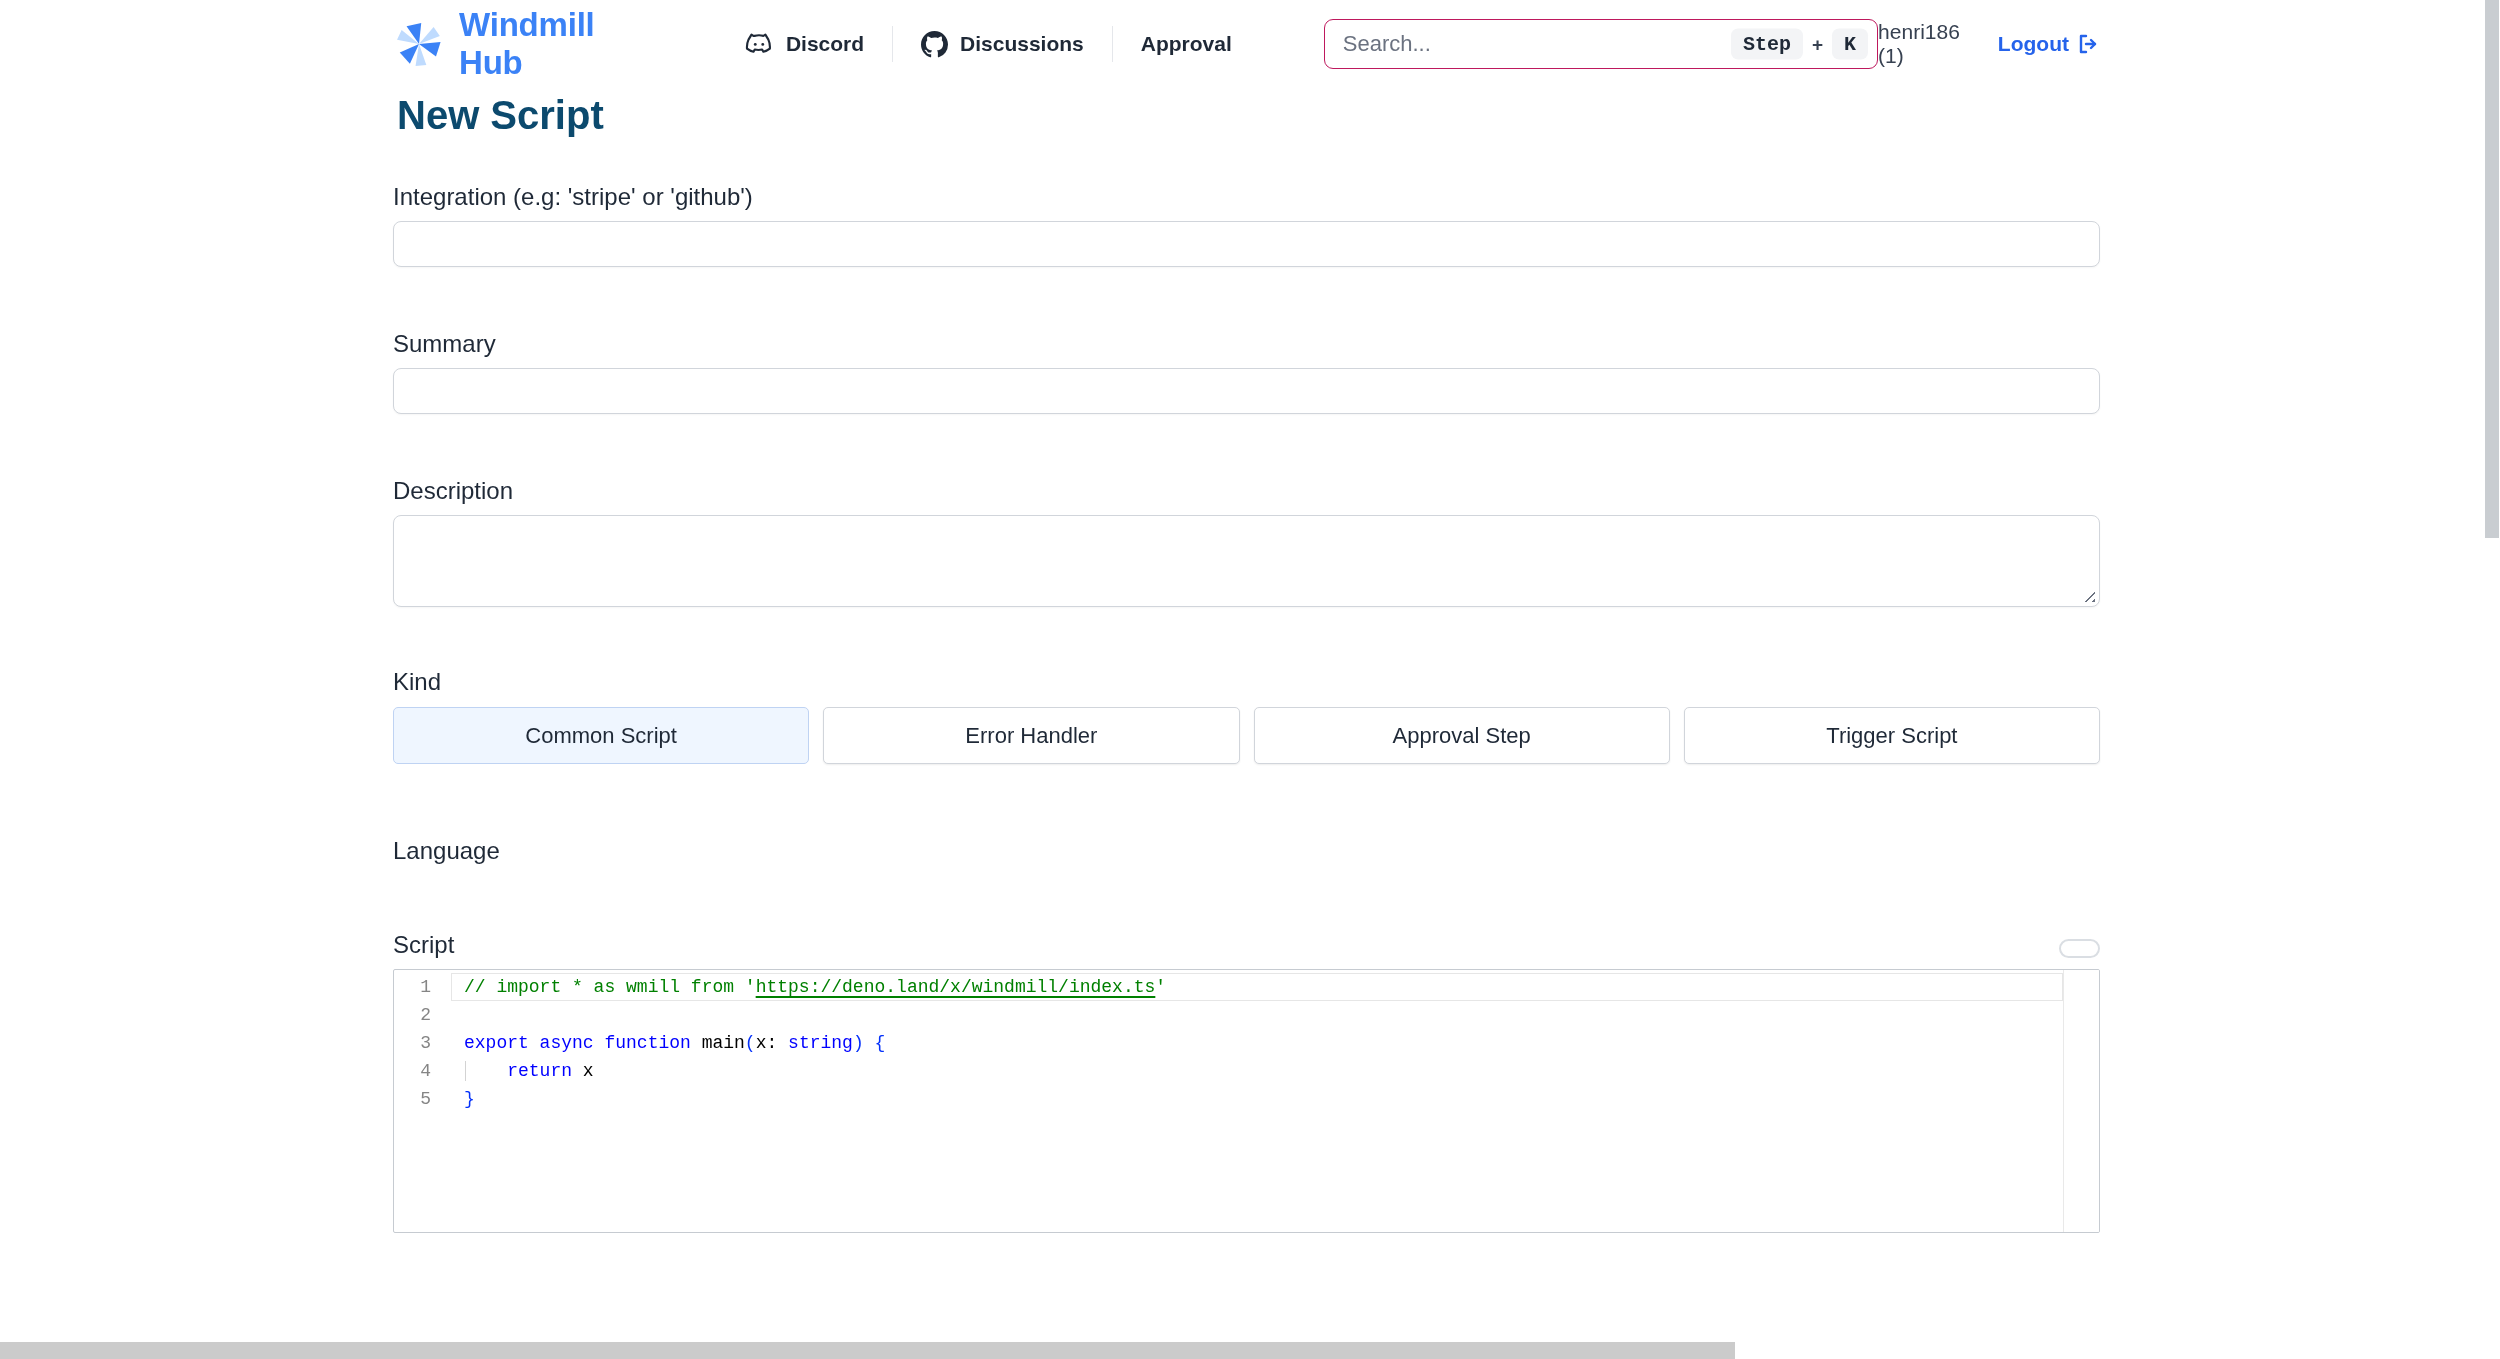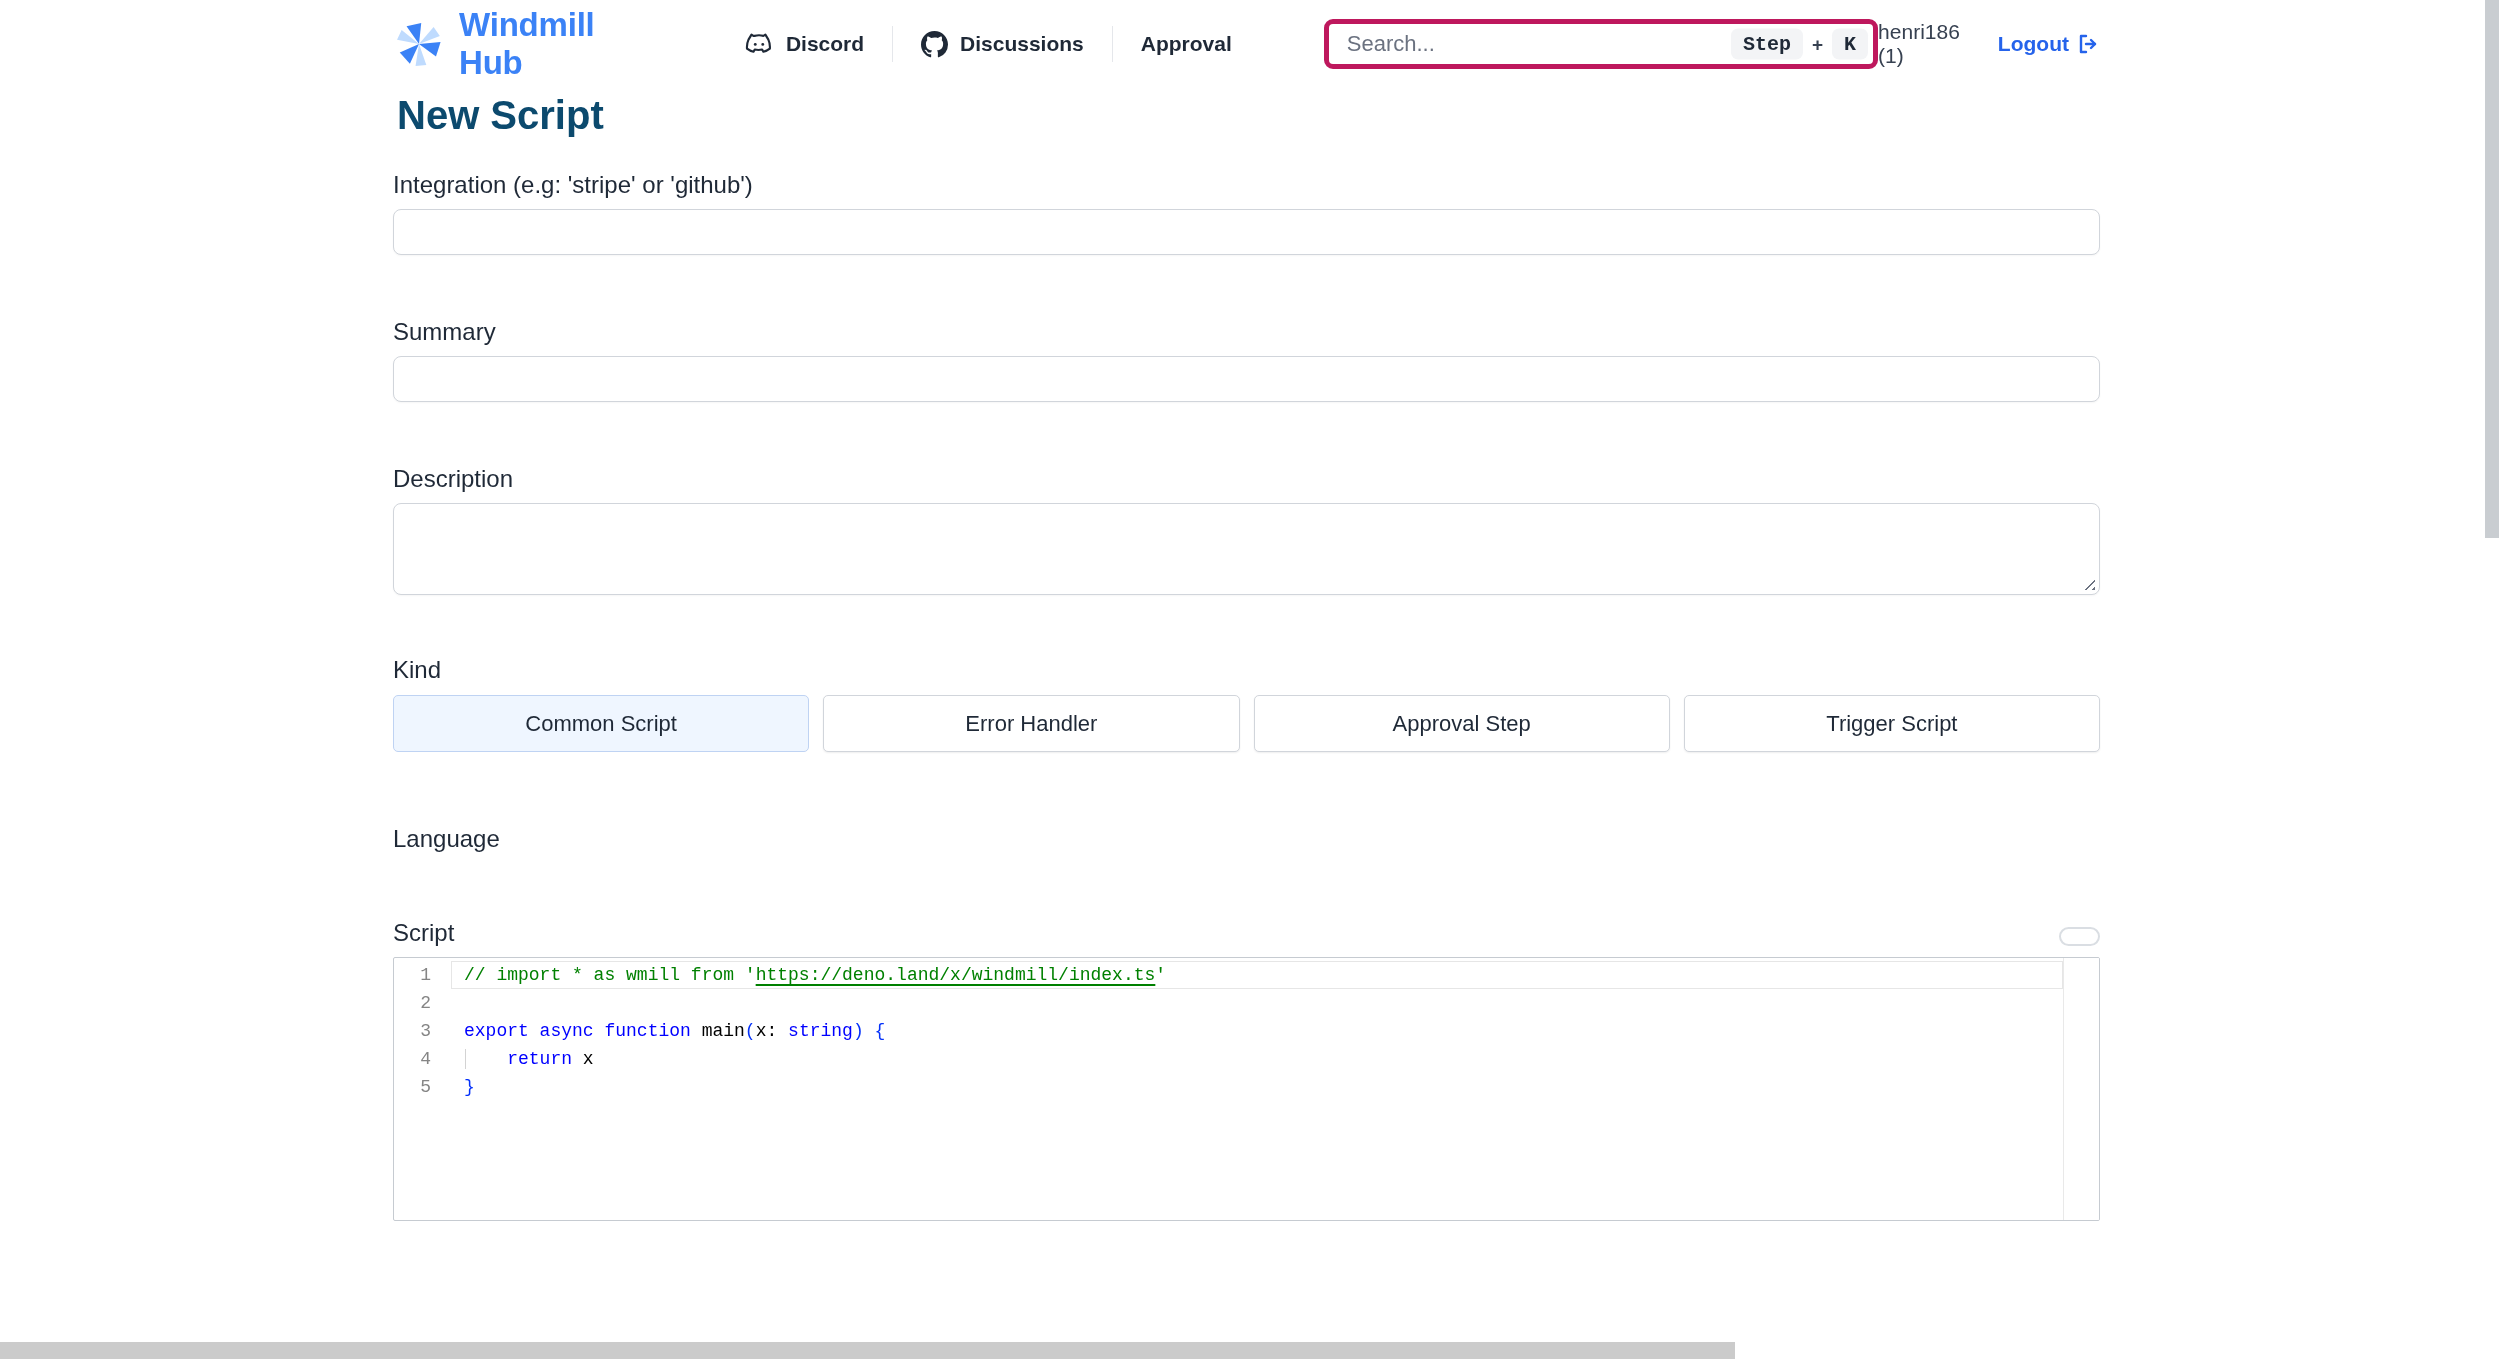--- a/index.html
+++ b/index.html
@@ -9,35 +9,35 @@
 
   
   header{display:flex;align-items:center;height:88px;}
   .brand{display:flex;align-items:center;gap:14px;}
   .brand-text{font-size:33px;font-weight:700;color:#3b82f6;letter-spacing:-0.2px;}
   nav{display:flex;align-items:center;margin-left:88px;}
   .nav-item{display:flex;align-items:center;gap:12px;font-size:21px;font-weight:600;color:#1f2937;cursor:pointer;}
   .nav-item svg{display:block;}
   .nav-divider{width:1px;height:36px;background:#e5e7eb;margin:0 28px;}
   .search{position:relative;margin-left:92px;width:578px;height:50px;}
-  .search input{width:100%;height:100%;box-sizing:border-box;border:5px solid #be185d;border-radius:9px;
+  .search input{width:100%;height:100%;box-sizing:border-box;border:1px solid #be185d;border-radius:9px;
       padding:0 160px 0 18px;font-size:22px;color:#7f1d1d;outline:none;font-family:"Liberation Sans",sans-serif;}
   .search input::placeholder{color:#6b7280;}
   .kbds{position:absolute;right:10px;top:50%;transform:translateY(-50%);display:flex;align-items:center;gap:9px;}
   .kbd{background:#f3f4f6;border-radius:7px;padding:4px 12px;font-family:"Liberation Mono",monospace;
        font-size:20px;font-weight:700;color:#1f2937;}
   .kbd-plus{font-size:19px;color:#374151;font-weight:700;}
   .user{margin-left:auto;display:flex;align-items:center;gap:16px;font-size:21px;}
   .user-name{color:#374151;}
   .logout{display:flex;align-items:center;gap:7px;color:#2563eb;font-weight:700;cursor:pointer;}
 
   
   h1{font-size:40px;line-height:46px;font-weight:800;color:#0c4a6e;margin:4px;}
   .field-label{font-size:24px;line-height:30px;color:#1f2937;}
-  .mt-44{margin-top:32px;}.mt-62{margin-top:62px;}.mt-60{margin-top:60px;}
+  .mt-44{margin-top:44px;}.mt-62{margin-top:62px;}.mt-60{margin-top:60px;}
   .mt-72{margin-top:72px;}.mt-73{margin-top:73px;}.mt-64{margin-top:64px;}
   .text-input{margin-top:9px;width:100%;height:46px;box-sizing:border-box;border:1px solid #d1d5db;
       border-radius:8px;box-shadow:0 1px 2px rgba(0,0,0,.04);font-size:22px;padding:0 16px;outline:none;
       font-family:"Liberation Sans",sans-serif;color:#1f2937;}
   .textarea-wrap{position:relative;margin-top:9px;}
   textarea.text-area{display:block;width:100%;height:92px;box-sizing:border-box;border:1px solid #d1d5db;
       border-radius:8px;box-shadow:0 1px 2px rgba(0,0,0,.04);font-size:22px;padding:10px 16px;outline:none;
       resize:none;font-family:"Liberation Sans",sans-serif;color:#1f2937;}
   .resize-handle{position:absolute;right:5px;bottom:5px;width:16px;height:16px;pointer-events:none;
       background:repeating-linear-gradient(135deg,transparent,transparent 4px,#6b7280 4px,#6b7280 5.5px);

